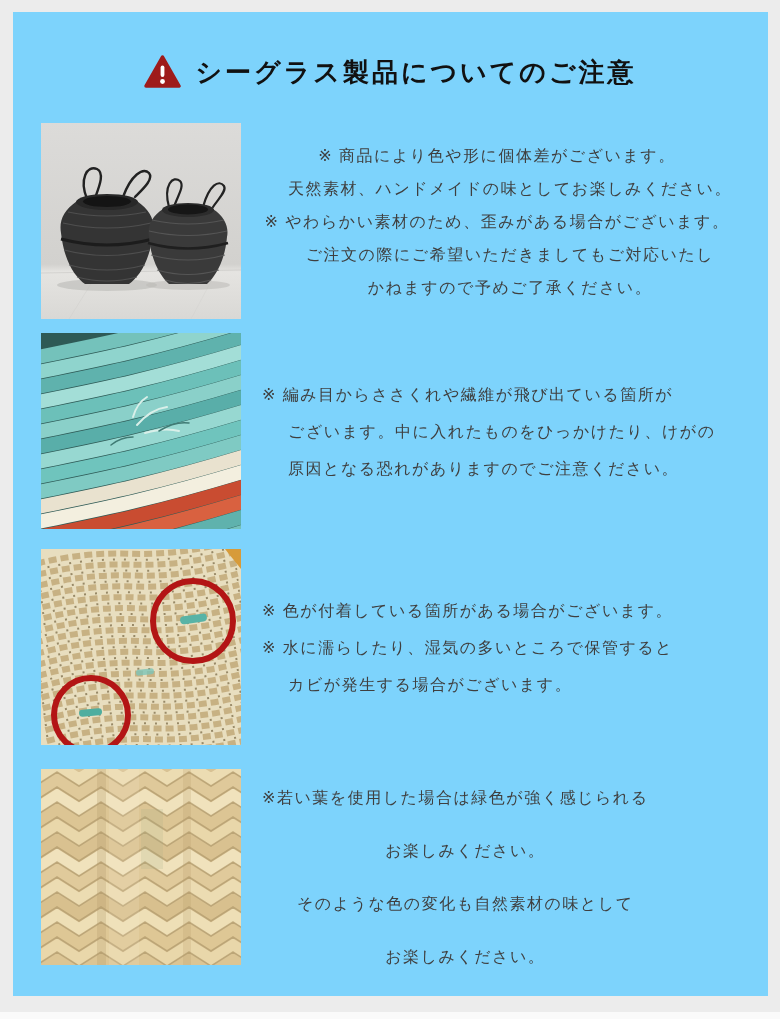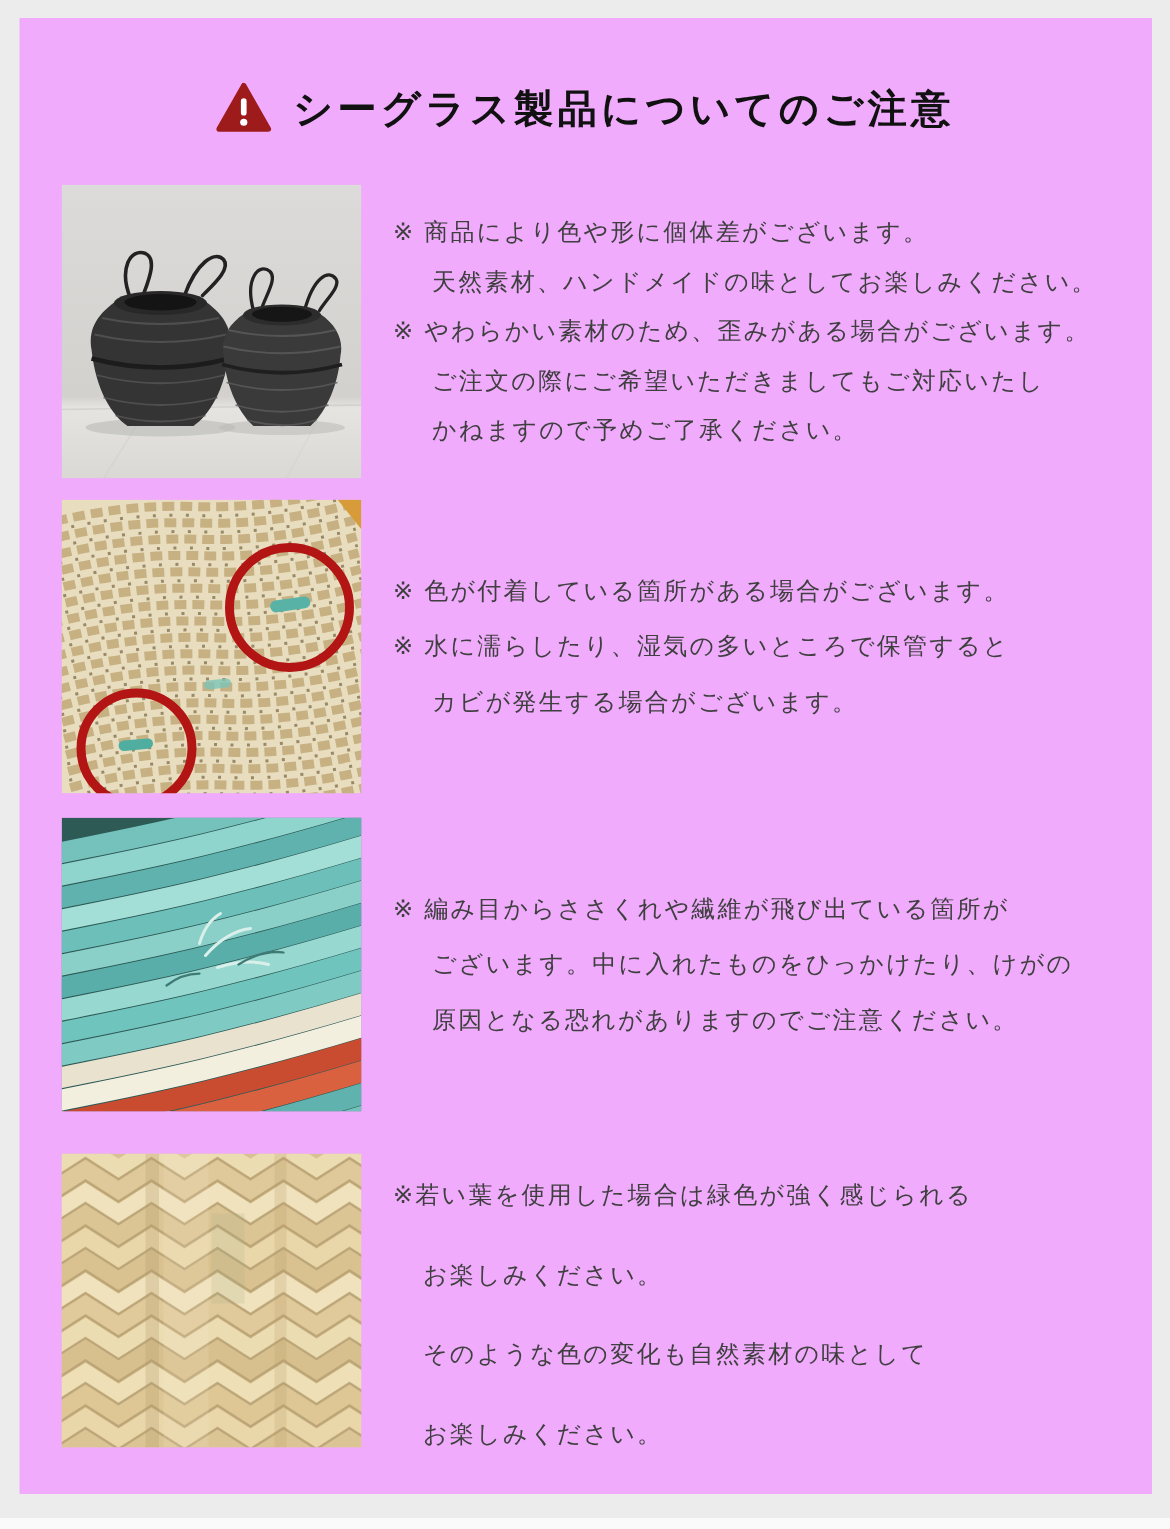--- a/index.html
+++ b/index.html
@@ -3,21 +3,21 @@
 <meta charset="utf-8">
 <style>
   html,body{margin:0;padding:0;}
   body{
     width:780px;height:1019px;position:relative;overflow:hidden;
     background:#ececec;
     font-family:"Liberation Sans","DejaVu Sans",sans-serif;
   }
   .card{
     position:absolute;left:13px;top:12px;width:755px;height:984px;
-    background:#f0abfc;
+    background:#7dd3fc;
   }
   .bottom-strip{
     position:absolute;left:0;bottom:0;width:780px;height:7px;background:#fafafa;
   }
   .header{
     margin-top:43px;
     display:flex;align-items:center;justify-content:center;gap:14px;
   }
   .warn-icon{width:37px;height:34px;display:inline-block;flex:0 0 auto;}
   .title{
@@ -32,21 +32,21 @@
   .row-3{margin-bottom:16px;}
   .photo{
     width:200px;height:196px;flex:0 0 auto;overflow:hidden;
   }
   .photo svg{display:block;width:200px;height:196px;}
   .text-block{
     margin-left:21px;color:#3f3f3f;font-size:16px;letter-spacing:1.5px;
   }
   .line{white-space:nowrap;padding-left:26px;}
   .line.bullet{text-indent:-26px;}
-  .lh33 .line{line-height:33px;}
+  .lh33 .line{line-height:33px;text-align:center;}
   .lh37 .line{line-height:37px;}
   .tight .line{padding-left:20px;margin-top:20px;}
   .tight .line.bullet{text-indent:-20px;}
 </style>
 </head>
 <body>
 
 <div class="card">
 
   <div class="header">
@@ -114,20 +114,63 @@
           <path d="M107,120 Q147,131 187,120" stroke="#1f1f1f" stroke-width="2.5" fill="none"></path>
         </g>
       </svg>
     </div>
     <div class="text-block lh33">
       <div class="line bullet">※ 商品により色や形に個体差がございます。</div>
       <div class="line">天然素材、ハンドメイドの味としてお楽しみください。</div>
       <div class="line bullet">※ やわらかい素材のため、歪みがある場合がございます。</div>
       <div class="line">ご注文の際にご希望いただきましてもご対応いたし</div>
       <div class="line">かねますので予めご了承ください。</div>
+    </div>
+  </div>
+
+  <div class="row row-2">
+    <div class="photo">
+      <svg viewBox="0 0 200 196">
+        <rect width="200" height="196" fill="#2e5a56"></rect>
+        <defs>
+            <path id="st2" d="M-8,25 C40,15 100,5 208,-28" fill="none"></path>
+          </defs>
+        <g stroke-width="14" stroke-linecap="round" fill="none">
+          <use href="#st2" y="0" stroke="#74c2bb"></use>
+          <use href="#st2" y="15" stroke="#8fd4cd"></use>
+          <use href="#st2" y="30" stroke="#5fb2ad"></use>
+          <use href="#st2" y="45" stroke="#a3ded7"></use>
+          <use href="#st2" y="60" stroke="#6cc0b9"></use>
+          <use href="#st2" y="75" stroke="#8ad0c9"></use>
+          <use href="#st2" y="90" stroke="#59aea9"></use>
+          <use href="#st2" y="105" stroke="#97d8d1"></use>
+          <use href="#st2" y="120" stroke="#6fc4bd"></use>
+          <use href="#st2" y="135" stroke="#7fcac3"></use>
+          <use href="#st2" y="150" stroke="#e9e2cf"></use>
+          <use href="#st2" y="165" stroke="#f3efdf"></use>
+          <use href="#st2" y="180" stroke="#c94c31"></use>
+          <use href="#st2" y="195" stroke="#d96140"></use>
+          <use href="#st2" y="210" stroke="#5fb2ad"></use>
+          <use href="#st2" y="225" stroke="#74c2bb"></use>
+        </g>
+        <g stroke="#d9efe9" stroke-width="2" fill="none" stroke-linecap="round">
+          <path d="M96,92 q14,-16 30,-18"></path>
+          <path d="M104,100 q20,-6 34,-2"></path>
+          <path d="M92,84 q4,-14 14,-20"></path>
+        </g>
+        <g stroke="#3f7a74" stroke-width="1.5" fill="none" stroke-linecap="round">
+          <path d="M118,98 q16,-10 30,-8"></path>
+          <path d="M70,112 q10,-8 22,-8"></path>
+        </g>
+      </svg>
+    </div>
+    <div class="text-block lh37">
+      <div class="line bullet">※ 編み目からささくれや繊維が飛び出ている箇所が</div>
+      <div class="line">ございます。中に入れたものをひっかけたり、けがの</div>
+      <div class="line">原因となる恐れがありますのでご注意ください。</div>
     </div>
   </div>
 
   <div class="row row-3">
     <div class="photo">
       <svg viewBox="0 0 200 196">
         <rect width="200" height="196" fill="#e8debf"></rect>
         <defs>
             <path id="wv3" d="M-5,10 Q50,2 100,10 T205,10" fill="none"></path>
           </defs>
@@ -182,63 +225,20 @@
         <circle cx="50" cy="166" r="37" fill="none" stroke="#b31515" stroke-width="6"></circle>
       </svg>
     </div>
     <div class="text-block lh37">
       <div class="line bullet">※ 色が付着している箇所がある場合がございます。</div>
       <div class="line bullet">※ 水に濡らしたり、湿気の多いところで保管すると</div>
       <div class="line">カビが発生する場合がございます。</div>
     </div>
   </div>
 
-  <div class="row row-2">
-    <div class="photo">
-      <svg viewBox="0 0 200 196">
-        <rect width="200" height="196" fill="#2e5a56"></rect>
-        <defs>
-            <path id="st2" d="M-8,25 C40,15 100,5 208,-28" fill="none"></path>
-          </defs>
-        <g stroke-width="14" stroke-linecap="round" fill="none">
-          <use href="#st2" y="0" stroke="#74c2bb"></use>
-          <use href="#st2" y="15" stroke="#8fd4cd"></use>
-          <use href="#st2" y="30" stroke="#5fb2ad"></use>
-          <use href="#st2" y="45" stroke="#a3ded7"></use>
-          <use href="#st2" y="60" stroke="#6cc0b9"></use>
-          <use href="#st2" y="75" stroke="#8ad0c9"></use>
-          <use href="#st2" y="90" stroke="#59aea9"></use>
-          <use href="#st2" y="105" stroke="#97d8d1"></use>
-          <use href="#st2" y="120" stroke="#6fc4bd"></use>
-          <use href="#st2" y="135" stroke="#7fcac3"></use>
-          <use href="#st2" y="150" stroke="#e9e2cf"></use>
-          <use href="#st2" y="165" stroke="#f3efdf"></use>
-          <use href="#st2" y="180" stroke="#c94c31"></use>
-          <use href="#st2" y="195" stroke="#d96140"></use>
-          <use href="#st2" y="210" stroke="#5fb2ad"></use>
-          <use href="#st2" y="225" stroke="#74c2bb"></use>
-        </g>
-        <g stroke="#d9efe9" stroke-width="2" fill="none" stroke-linecap="round">
-          <path d="M96,92 q14,-16 30,-18"></path>
-          <path d="M104,100 q20,-6 34,-2"></path>
-          <path d="M92,84 q4,-14 14,-20"></path>
-        </g>
-        <g stroke="#3f7a74" stroke-width="1.5" fill="none" stroke-linecap="round">
-          <path d="M118,98 q16,-10 30,-8"></path>
-          <path d="M70,112 q10,-8 22,-8"></path>
-        </g>
-      </svg>
-    </div>
-    <div class="text-block lh37">
-      <div class="line bullet">※ 編み目からささくれや繊維が飛び出ている箇所が</div>
-      <div class="line">ございます。中に入れたものをひっかけたり、けがの</div>
-      <div class="line">原因となる恐れがありますのでご注意ください。</div>
-    </div>
-  </div>
-
   <div class="row row-4">
     <div class="photo">
       <svg viewBox="0 0 200 196">
         <rect width="200" height="196" fill="#d8c294"></rect>
         <defs>
             <path id="zz4" d="M-6,16 L16,2 L38,16 L60,2 L82,16 L104,2 L126,16 L148,2 L170,16 L192,2 L214,16" fill="none"></path>
           </defs>
         <g stroke-width="11" fill="none">
           <use href="#zz4" y="-6" stroke="#ecdcb2"></use>
           <use href="#zz4" y="9" stroke="#dfc99a"></use>

